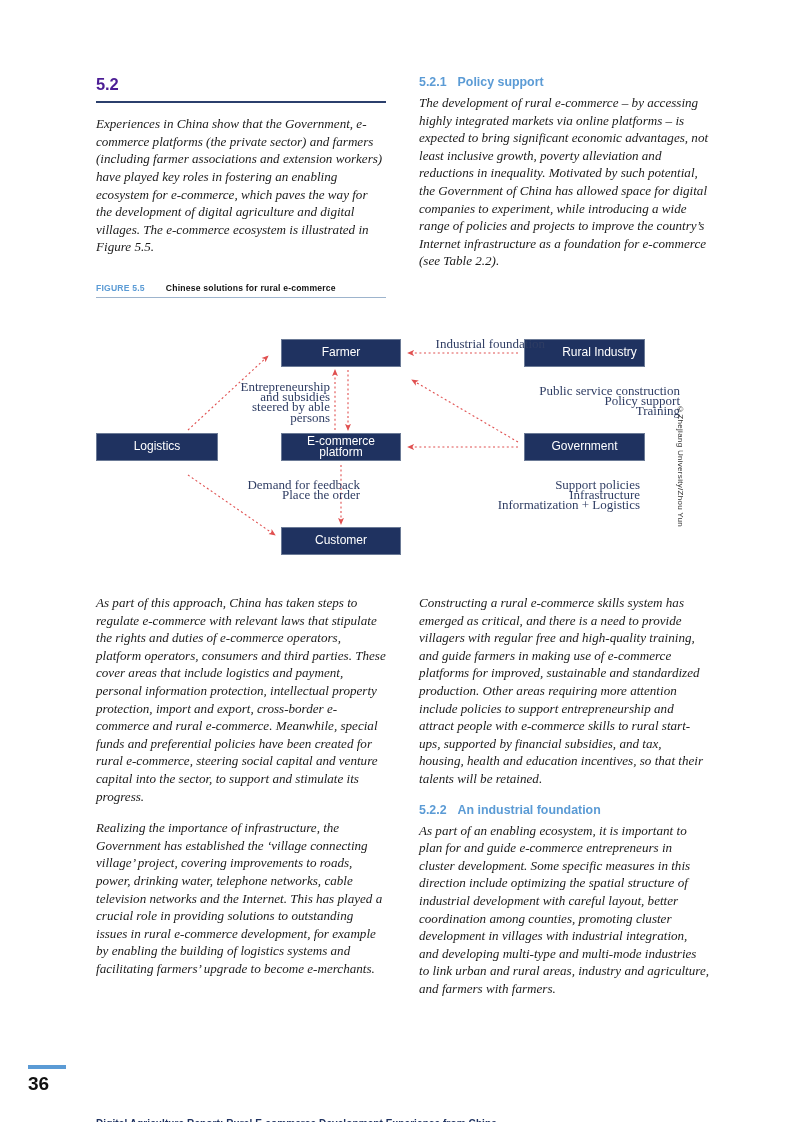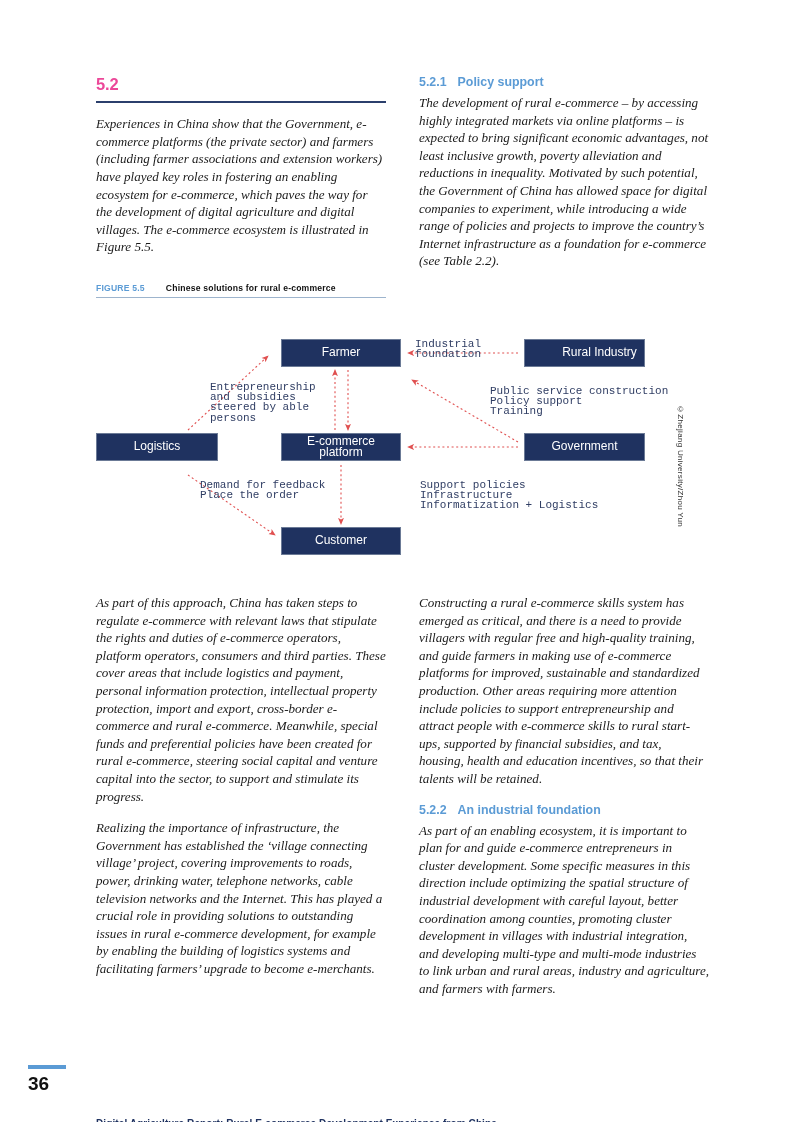--- a/index.html
+++ b/index.html
@@ -9,21 +9,21 @@
   }
   .page{position:absolute;left:0;top:0;width:793px;height:1122px;background:#fff;}
 
   
   .col-left{position:absolute;left:96px;top:74px;width:290px;}
   .col-right{position:absolute;left:419px;top:74px;width:290px;}
 
   
   .h2{
     font-family:"Liberation Sans", sans-serif;
-    font-weight:bold;color:#ec4899;font-size:16.5px;line-height:20px;
+    font-weight:bold;color:#4c1d95;font-size:16.5px;line-height:20px;
     display:flex;gap:13px;letter-spacing:-0.1px;
   }
   .h2 .num{flex:0 0 auto;}
   .h2 .txt{flex:1 1 auto;}
   .rule{height:2.2px;background:#2b3f6c;margin-top:7px;width:100%;}
 
   .h3{
     font-family:"Liberation Sans", sans-serif;
     font-weight:bold;color:#5b9bd5;font-size:12.4px;line-height:16px;
     display:flex;gap:11px;margin:0 0 4px 0;
@@ -50,22 +50,22 @@
   
   .diagram{position:absolute;left:90px;top:320px;width:620px;height:260px;}
   .diagram svg{position:absolute;left:0;top:0;}
   .node{
     position:absolute;background:#1f3260;border:1px solid #6b7a96;
     color:#fff;font-family:"Liberation Sans", sans-serif;font-size:12px;
     display:flex;align-items:center;justify-content:center;text-align:center;
     line-height:11.5px;box-sizing:border-box;
   }
   .dlabel{
-    position:absolute;font-family:Liberation Mono, monospace;
-    font-size:11px;color:#2f3d63;text-align:left;line-height:10.2px;
+    position:absolute;font-family:Liberation Serif, serif;
+    font-size:13px;color:#2f3d63;text-align:right;line-height:10.2px;
     white-space:pre-line;
   }
   .credit{
     position:absolute;left:676px;top:405px;
     font-family:"Liberation Sans", sans-serif;font-size:8px;color:#333;
     writing-mode:vertical-rl;letter-spacing:0.3px;white-space:nowrap;
   }
 
   
   .lower-left{position:absolute;left:96px;top:594px;width:290px;}

